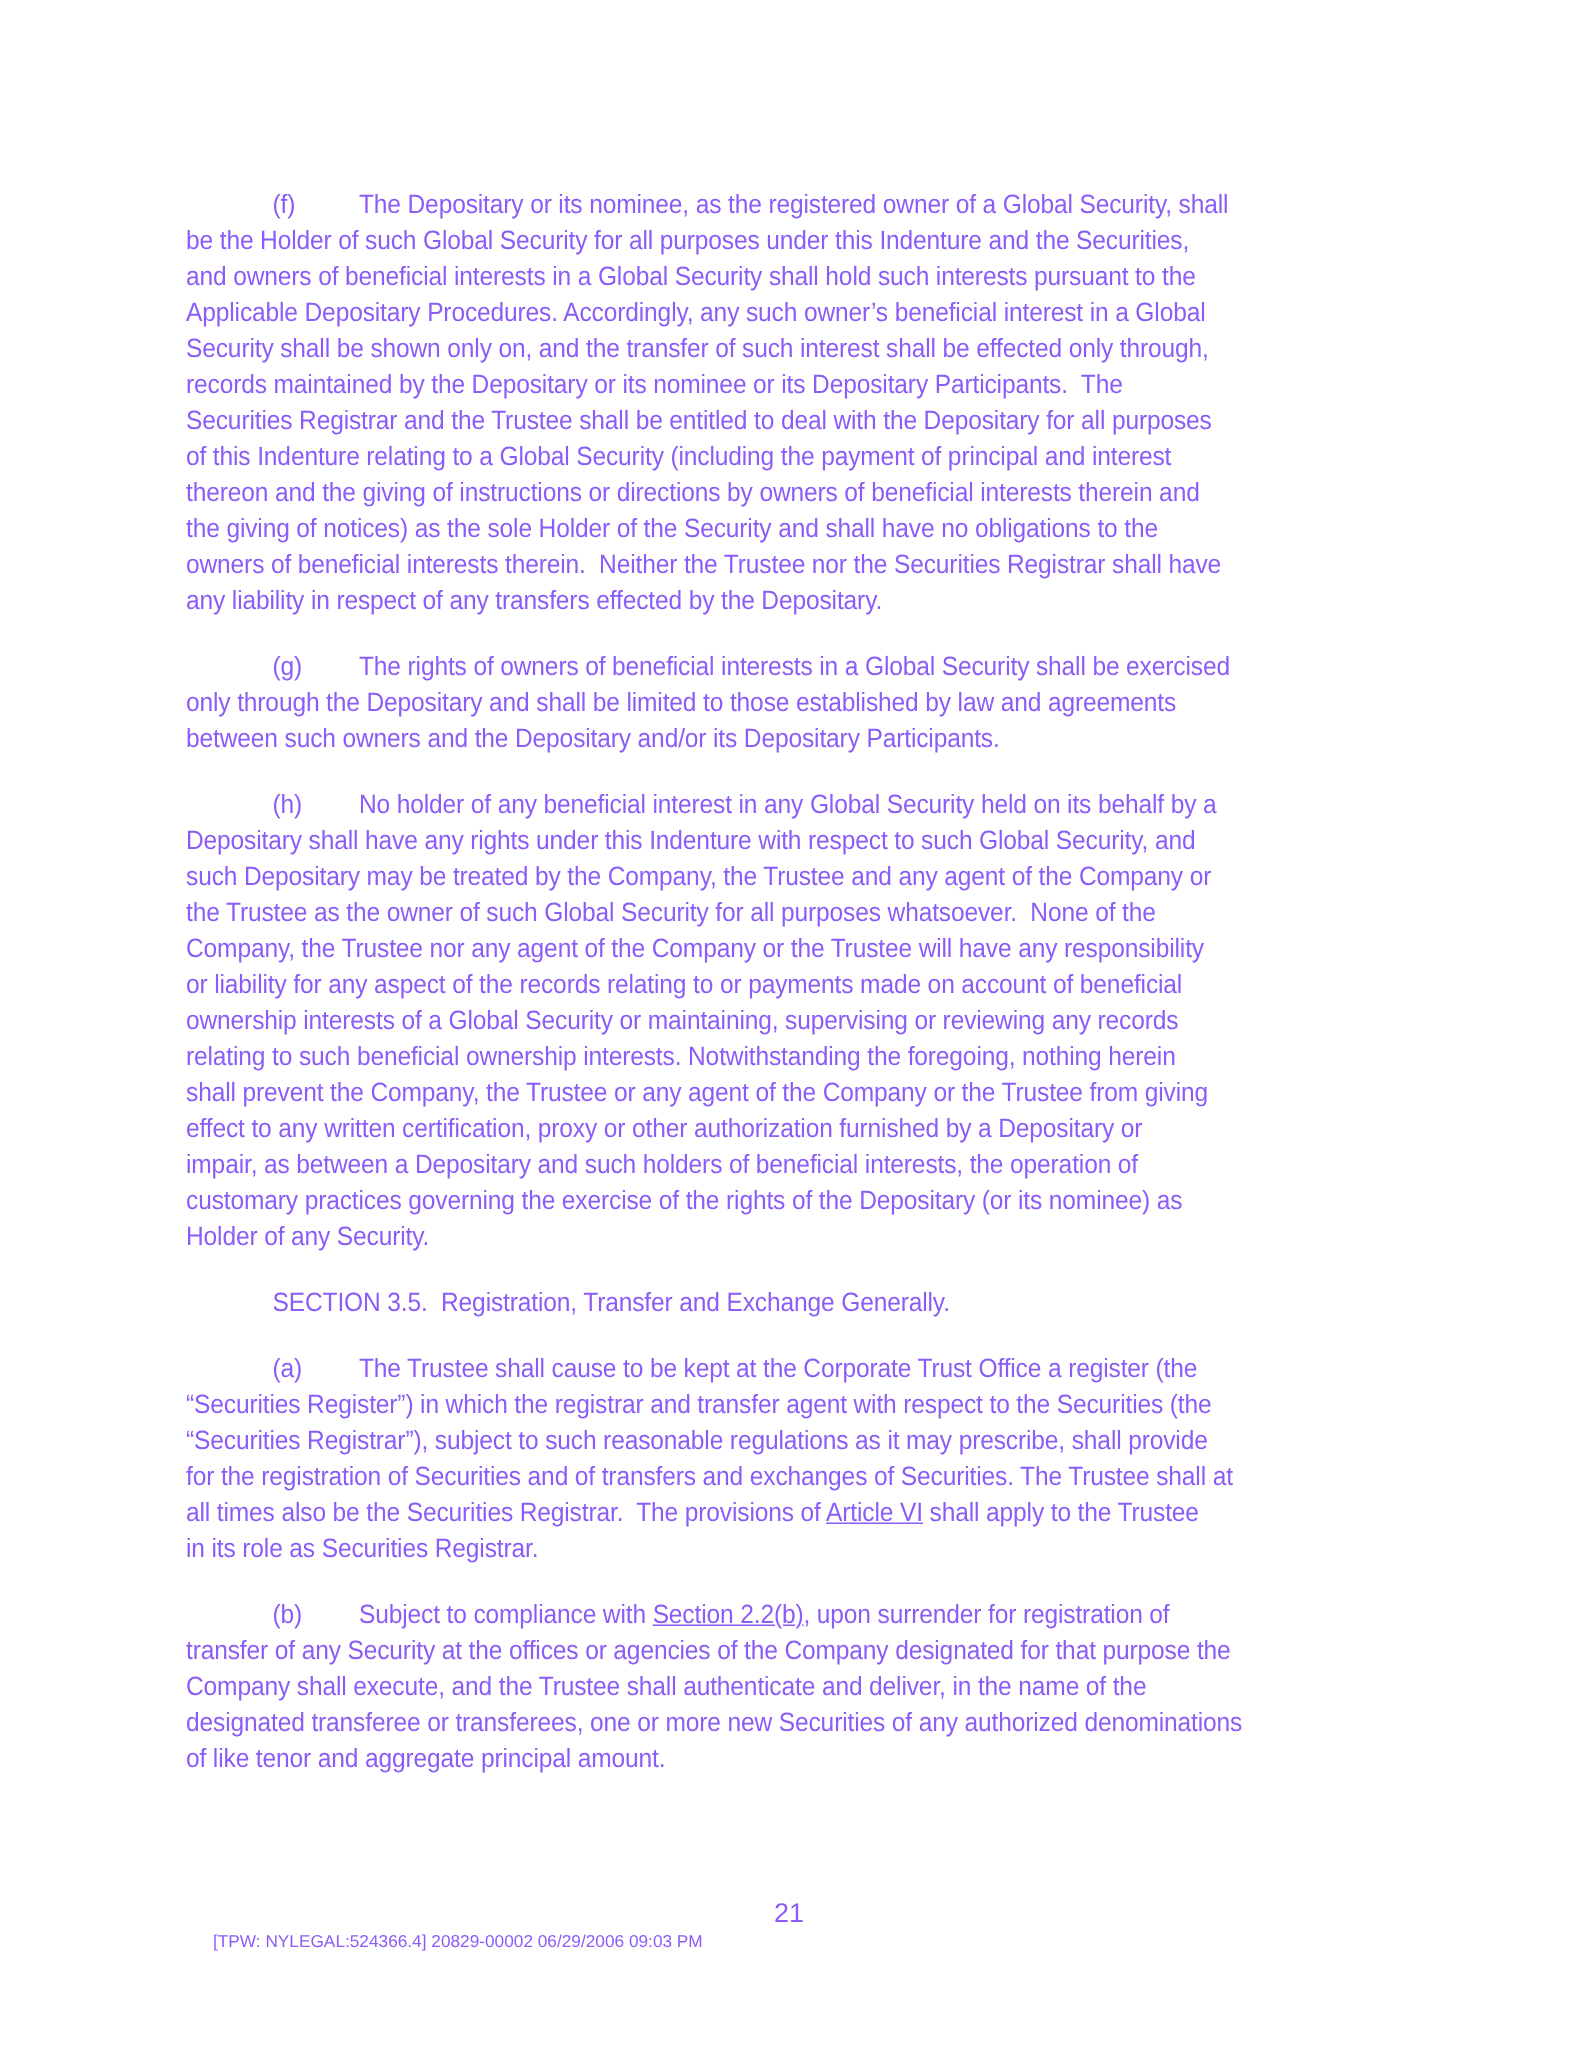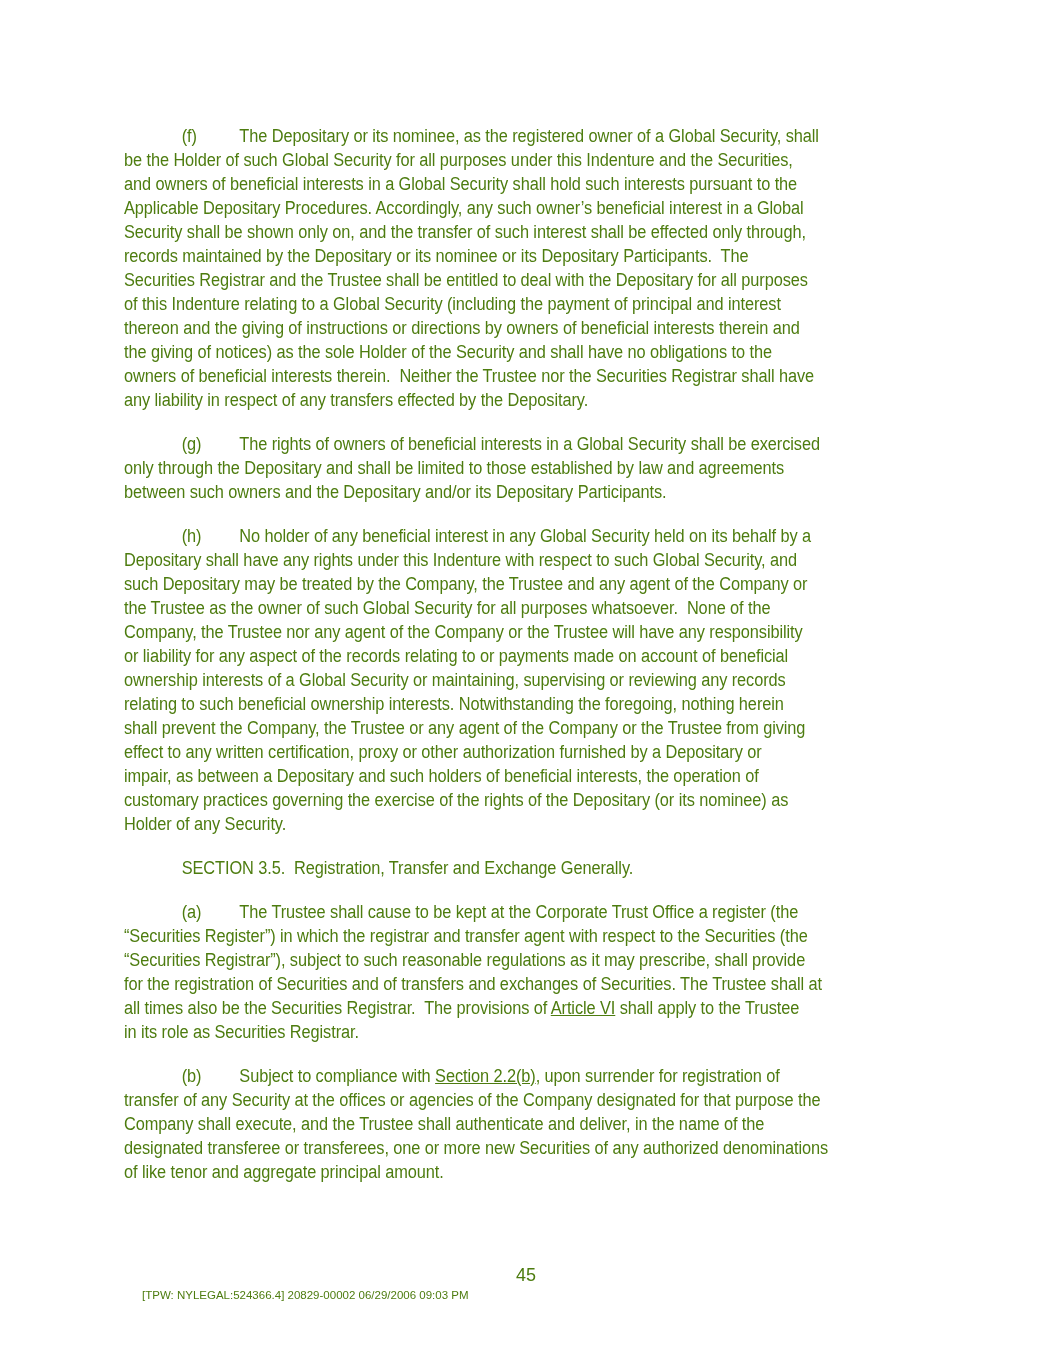--- a/index.html
+++ b/index.html
@@ -1,19 +1,19 @@
 <!DOCTYPE html>
 <html><head>
   <meta charset="utf-8">
   <style>
     html, body { margin: 0; padding: 0; background: #ffffff; }
     body { width: 1055px; height: 1365px; position: relative; overflow: hidden; }
     .page {
       position: absolute; left: 0; top: 0; width: 1055px; height: 1365px;
-      background: #ffffff; color: #4d7c0f;
+      background: #ffffff; color: #8b5cf6;
       font-family: "Liberation Sans", sans-serif;
     }
     .body-text {
       position: absolute; left: 124px; top: 124px; width: 820px;
       font-size: 17.6px; line-height: 24px;
       transform: scaleX(0.93); transform-origin: left top;
       letter-spacing: -0.1px;
     }
     .para { margin: 0 0 20px 0; }
     .line { display: block; white-space: pre; height: 24px; }
@@ -87,15 +87,15 @@
 
     <div class="para">
       <span class="line"><span class="ind"></span><span class="label">(b)</span><span>Subject to compliance with </span><span class="u">Section 2.2(b)</span><span>, upon surrender for registration of</span></span>
       <span class="line">transfer of any Security at the offices or agencies of the Company designated for that purpose the</span>
       <span class="line">Company shall execute, and the Trustee shall authenticate and deliver, in the name of the</span>
       <span class="line">designated transferee or transferees, one or more new Securities of any authorized denominations</span>
       <span class="line">of like tenor and aggregate principal amount.</span>
     </div>
   </div>
 
-  <div class="page-number">45</div>
+  <div class="page-number">21</div>
   <div class="footer">[TPW: NYLEGAL:524366.4] 20829-00002  06/29/2006 09:03 PM</div>
 </div>
 
 </body></html>

